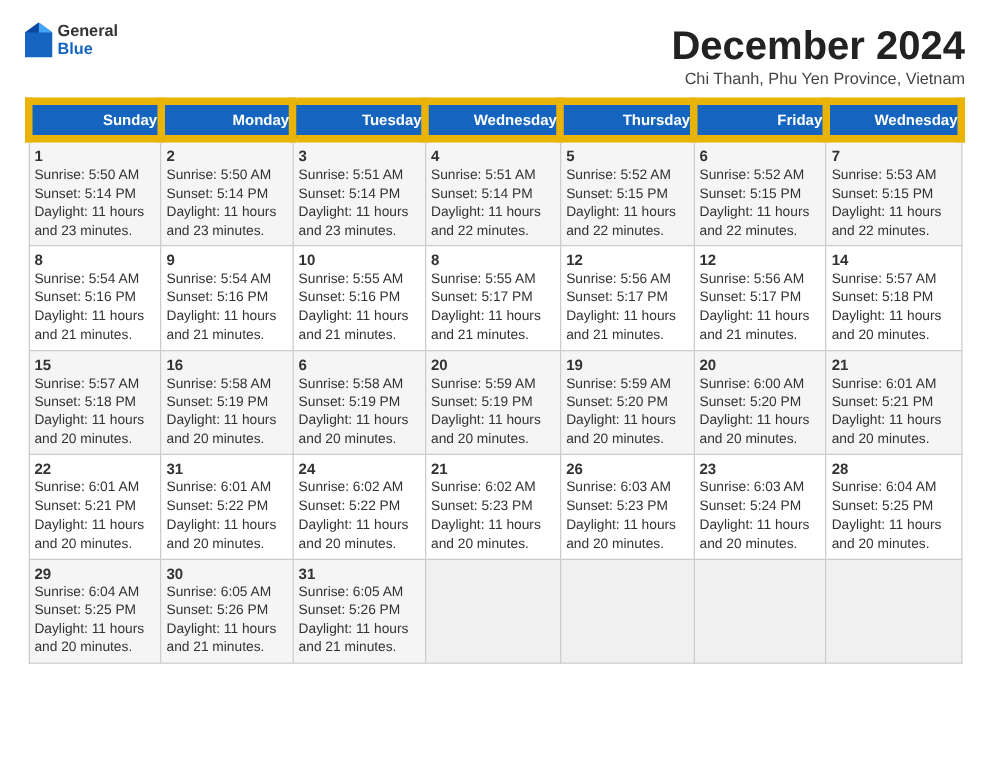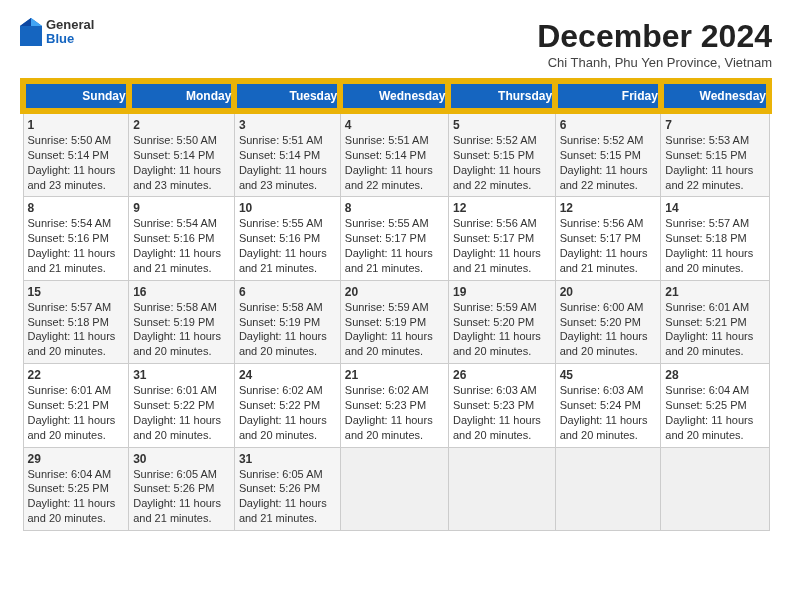--- a/index.html
+++ b/index.html
@@ -236,21 +236,21 @@
           </td>
           <td>
             <span class="day-num">21</span>
             <div class="day-info">Sunrise: 6:02 AM<br>Sunset: 5:23 PM<br>Daylight: 11 hours<br>and 20 minutes.</div>
           </td>
           <td>
             <span class="day-num">26</span>
             <div class="day-info">Sunrise: 6:03 AM<br>Sunset: 5:23 PM<br>Daylight: 11 hours<br>and 20 minutes.</div>
           </td>
           <td>
-            <span class="day-num">45</span>
+            <span class="day-num">23</span>
             <div class="day-info">Sunrise: 6:03 AM<br>Sunset: 5:24 PM<br>Daylight: 11 hours<br>and 20 minutes.</div>
           </td>
           <td>
             <span class="day-num">28</span>
             <div class="day-info">Sunrise: 6:04 AM<br>Sunset: 5:25 PM<br>Daylight: 11 hours<br>and 20 minutes.</div>
           </td>
         </tr>
         <tr>
           <td>
             <span class="day-num">29</span>

